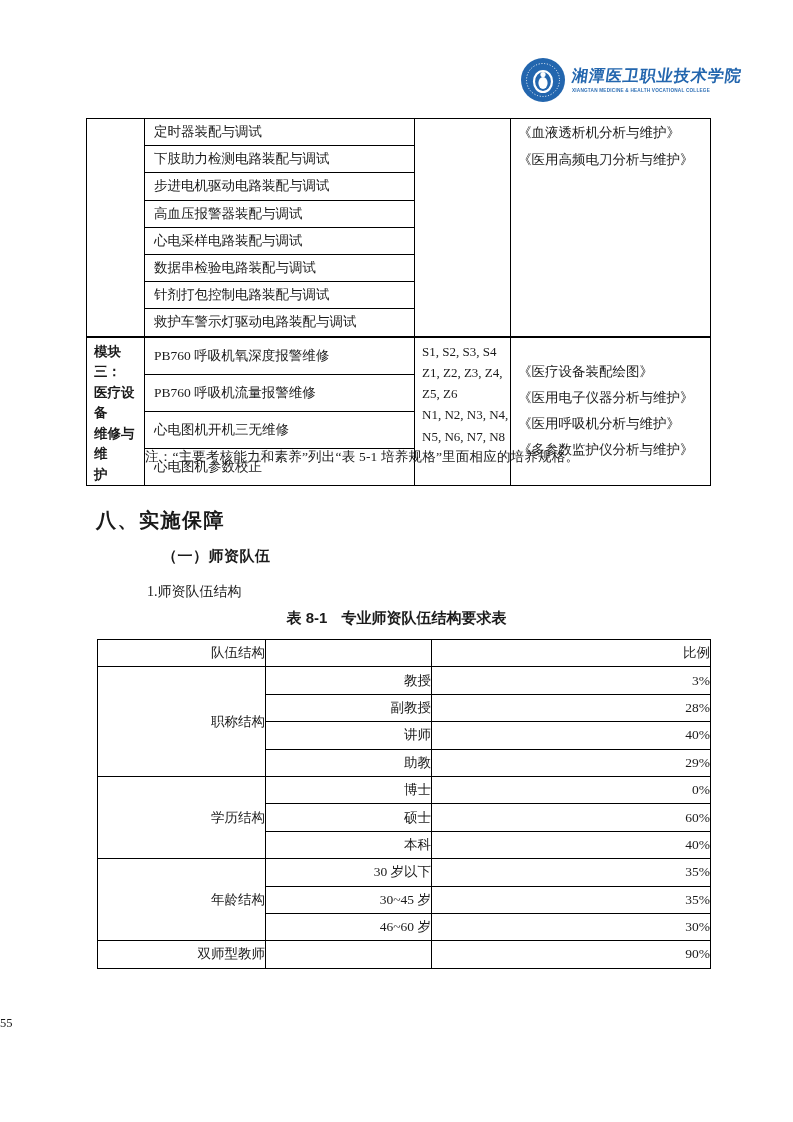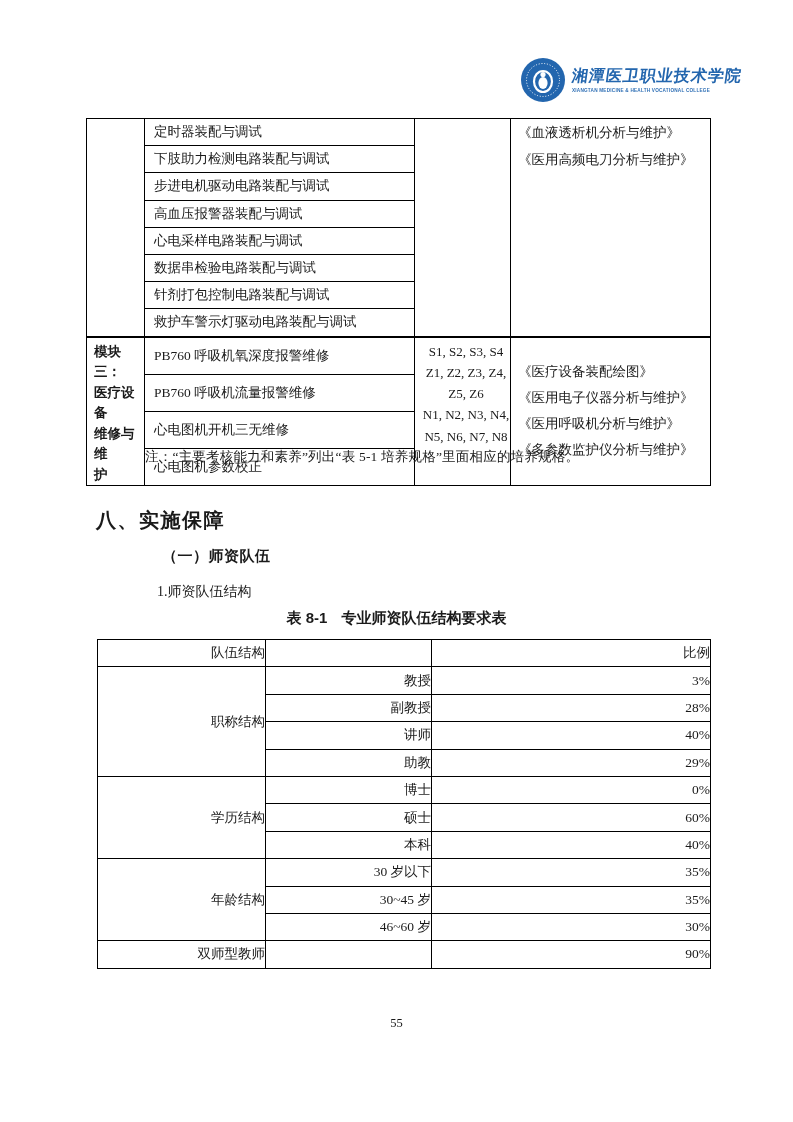--- a/index.html
+++ b/index.html
@@ -25,48 +25,48 @@
   
   table { border-collapse:collapse; table-layout:fixed; }
   td { border:1px solid #000; padding:0; font-size:13.5px; overflow:hidden; }
 
   .t1 { position:absolute; left:86px; top:118px; width:624px; border:1.5px solid #000; }
   .t1 td { height:26.2px; vertical-align:middle; }
   .t1 .task { text-align:left; padding-left:9px; }
   .t1 .empty-cell { }
   .t1 .bookstop { vertical-align:top; line-height:27px; padding-left:7px; text-align:left; }
   .t1 .m3books { vertical-align:middle; line-height:26px; padding-left:7px; text-align:left; }
-  .t1 .codes { vertical-align:top; line-height:21.3px; padding:3px 0 0 7px; text-align:center; font-size:13px; }
+  .t1 .codes { vertical-align:top; line-height:21.3px; padding:3px 0 0 7px; text-align:left; font-size:13px; }
   .t1 .module {
     font-family:"Liberation Sans",sans-serif; font-weight:bold; font-size:13.5px;
     vertical-align:top; text-align:left; padding:4px 0 0 7px; line-height:20.5px;margin-left:40px;
   }
   .t1 tr.sec td { border-top:2px solid #000; }
 
   .t2 { position:absolute; left:97px; top:639px; width:613px; border:1.5px solid #000; text-align:right; }
   .t2 td { height:26.4px; vertical-align:middle; }
   .t2 tr.gs td { border-top:1.8px solid #000; }
 
   
   .note { position:absolute; left:145px; top:448px; font-size:13.5px; letter-spacing:0.2px; }
   .h1 {
     position:absolute; left:96px; top:507px;
     font-family:"Liberation Sans",sans-serif; font-weight:bold; font-size:20px; letter-spacing:1.5px;
   }
   .h2 {
     position:absolute; left:126px; top:547px;
     font-family:Liberation Mono, monospace; font-weight:bold; font-size:15px; letter-spacing:0.5px;margin-left:36px;
   }
-  .h3 { position:absolute; left:157px; top:583px; font-size:14px; }
+  .h3 { position:absolute; left:147px; top:583px; font-size:14px; }
   .caption {
     position:absolute; left:0; top:609px; width:793px; text-align:center;
     font-family:"Liberation Sans",sans-serif; font-weight:bold; font-size:15px;
   }
   .caption .gap { margin-left:14px;margin-top:43px; }
-  .pagenum { position:absolute; left:0; top:1016px; width:793px; text-align:center; font-size:12.5px; }
+  .pagenum { position:absolute; left:0; top:1016px; width:793px; text-align:left; font-size:12.5px; }
 </style>
 </head>
 <body>
 
 <div class="page">
 
   <div class="logo">
     <span>
       <svg width="46" height="46" viewBox="0 0 46 46">
         <circle cx="23" cy="23" r="22" fill="#2366ae"></circle>

